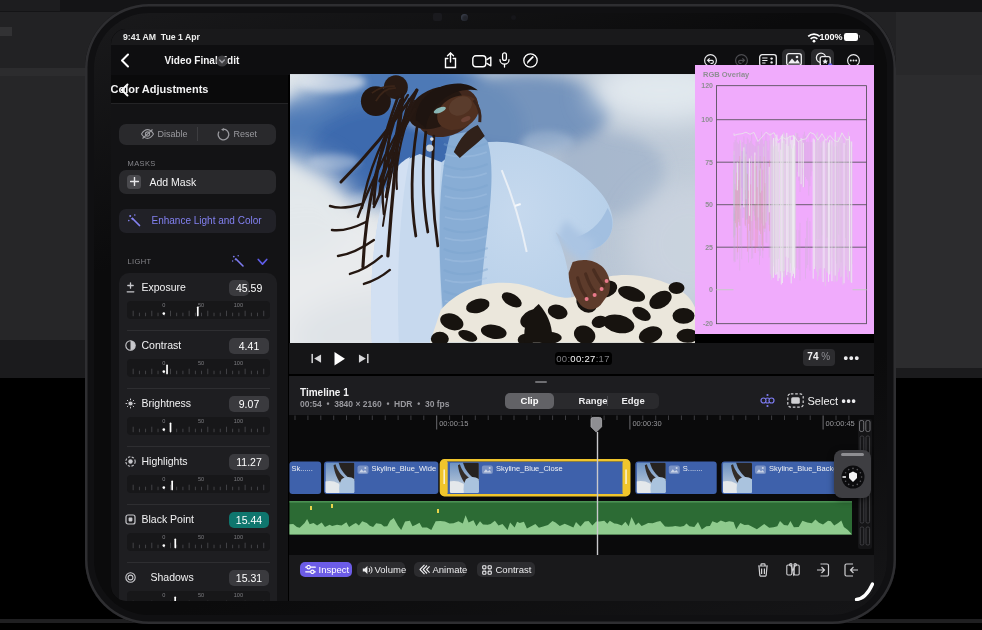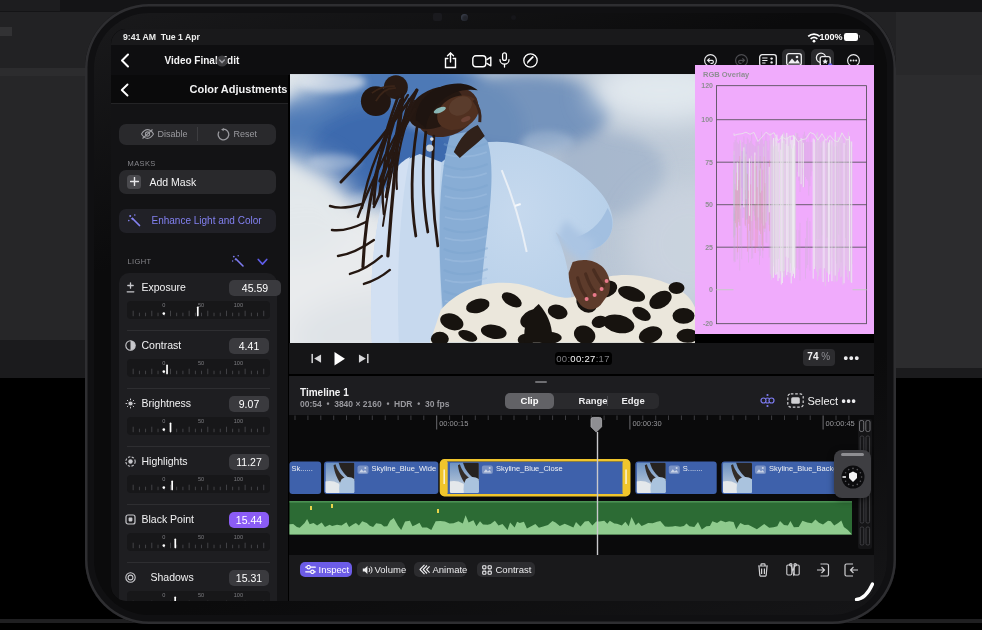--- a/index.html
+++ b/index.html
@@ -97,21 +97,21 @@
 <circle cx="6.5" cy="6.5" r="5.9" stroke="#ececee" stroke-width="1.2" fill="none"></circle>
 <circle cx="3.8" cy="6.5" r="0.95" fill="#ececee"></circle>
       <circle cx="6.5" cy="6.5" r="0.95" fill="#ececee"></circle>
       <circle cx="9.2" cy="6.5" r="0.95" fill="#ececee"></circle>
     </svg>
 <div class="abs" style="left:0;top:46px;width:177.5px;height:526px;background:#131315;"></div>
 <div class="abs" style="left:0;top:46px;width:177.5px;height:29px;background:#0a0a0b;border-bottom:1px solid #242426;"></div>
 <svg class="abs" style="left:8px;top:53.5px;" width="11" height="14" viewBox="0 0 11 14">
       <path d="M8.5 1.5 L2.8 7 L8.5 12.5" stroke="#fff" stroke-width="1.9" fill="none" stroke-linecap="round" stroke-linejoin="round"></path>
     </svg>
-<div class="abs" style="left:0px;top:54px;width:177px;text-align:right;font-size:11px;font-weight:700;color:#f2f2f3;">Color Adjustments</div>
+<div class="abs" style="left:0px;top:54px;width:177px;text-align:left;font-size:11px;font-weight:700;color:#f2f2f3;">Color Adjustments</div>
 <div class="abs" style="left:8px;top:94.5px;width:157px;height:21px;border-radius:7px;background:#29292c;"></div>
 <div class="abs" style="left:86px;top:98px;width:1px;height:14px;background:#3d3d40;"></div>
 <svg class="abs" style="left:29px;top:99px;" width="15" height="12" viewBox="0 0 15 12">
 <g stroke="#9a9a9f" stroke-width="1.1" fill="none">
 <path d="M1.5 6 C3.5 2.8 5.5 1.6 7.5 1.6 C9.5 1.6 11.5 2.8 13.5 6 C11.5 9.2 9.5 10.4 7.5 10.4 C5.5 10.4 3.5 9.2 1.5 6 Z"></path>
 <circle cx="7.5" cy="6" r="2.1"></circle>
         <path d="M2.5 10.5 L12.5 1.5"></path>
       </g>
     </svg>
 <div class="abs" style="left:47px;top:99.5px;font-size:9px;color:#9a9a9f;">Disable</div>
@@ -152,21 +152,21 @@
       <path d="M1.5 1.5 L6.5 7 L11.5 1.5" stroke="#5e5ce6" stroke-width="2" fill="none" stroke-linecap="round" stroke-linejoin="round"></path>
     </svg>
 <div class="abs" style="left:8px;top:244px;width:158px;height:328px;border-radius:10px 10px 0 0;background:#1e1e21;"></div>
 <svg class="abs" style="left:14.5px;top:253.0px;" width="11" height="12" viewBox="0 0 11 12">
       <g stroke="#c8c8cc" stroke-width="1.3" stroke-linecap="round">
         <path d="M5.5 0.8 V6.2 M2.8 3.5 H8.2"></path>
         <path d="M2.2 9.8 H8.8"></path>
       </g>
     </svg>
 <div class="abs" style="left:31px;top:252.0px;font-size:10.5px;color:#f2f2f3;">Exposure</div>
-<div class="abs" style="left:118.5px;top:250.5px;width:52px;height:16px;border-radius:5px;background:#3a3a3e;text-align:center;line-height:16px;font-size:10.5px;color:#fff;">45.59</div>
+<div class="abs" style="left:118.5px;top:250.5px;width:20px;height:16px;border-radius:5px;background:#3a3a3e;text-align:center;line-height:16px;font-size:10.5px;color:#fff;padding-left:7px;">45.59</div>
 <div class="abs" style="left:16px;top:271.5px;width:143px;height:18.5px;border-radius:4px;background:#171719;overflow:hidden;"></div>
 <svg class="abs" style="left:16px;top:271.5px;" width="143" height="19" viewBox="0 0 143 19">
       <text x="36.8" y="6.2" font-size="5.6" fill="#7c7c80" text-anchor="middle" font-family="Liberation Sans">0</text>
       <text x="74.1" y="6.2" font-size="5.6" fill="#7c7c80" text-anchor="middle" font-family="Liberation Sans">50</text>
       <text x="111.4" y="6.2" font-size="5.6" fill="#7c7c80" text-anchor="middle" font-family="Liberation Sans">100</text>
       <rect x="5.70" y="9.70" width="0.9" height="5.5" fill="#47474b"></rect>
       <rect x="11.92" y="11.70" width="0.9" height="3.5" fill="#47474b"></rect>
       <rect x="18.14" y="11.70" width="0.9" height="3.5" fill="#47474b"></rect>
       <rect x="24.36" y="9.70" width="0.9" height="5.5" fill="#47474b"></rect>
       <rect x="30.58" y="11.70" width="0.9" height="3.5" fill="#47474b"></rect>
@@ -309,21 +309,21 @@
       <rect x="136.32" y="9.70" width="0.9" height="5.5" fill="#47474b"></rect>
       <circle cx="36.8" cy="12.6" r="1.3" fill="#fff"></circle>
       <rect x="44.31" y="5.4" width="1.7" height="10" rx="0.8" fill="#fff"></rect>
     </svg>
 <div class="abs" style="left:16px;top:475.3px;width:143px;height:1px;background:#2e2e31;"></div>
 <svg class="abs" style="left:14.5px;top:485.0px;" width="11" height="11" viewBox="0 0 11 11">
       <rect x="1" y="1" width="9" height="9" rx="2" stroke="#c8c8cc" stroke-width="1.2" fill="none"></rect>
       <rect x="3.6" y="3.6" width="3.8" height="3.8" rx="0.8" fill="#c8c8cc"></rect>
     </svg>
 <div class="abs" style="left:31px;top:484.0px;font-size:10.5px;color:#f2f2f3;">Black Point</div>
-<div class="abs" style="left:118.5px;top:482.5px;width:40px;height:16px;border-radius:5px;background:#8b5cf6;text-align:center;line-height:16px;font-size:10.5px;color:#fff;">15.44</div>
+<div class="abs" style="left:118.5px;top:482.5px;width:40px;height:16px;border-radius:5px;background:#0f766e;text-align:center;line-height:16px;font-size:10.5px;color:#fff;">15.44</div>
 <div class="abs" style="left:16px;top:503.5px;width:143px;height:18.5px;border-radius:4px;background:#171719;overflow:hidden;"></div>
 <svg class="abs" style="left:16px;top:503.5px;" width="143" height="19" viewBox="0 0 143 19">
       <text x="36.8" y="6.2" font-size="5.6" fill="#7c7c80" text-anchor="middle" font-family="Liberation Sans">0</text>
       <text x="74.1" y="6.2" font-size="5.6" fill="#7c7c80" text-anchor="middle" font-family="Liberation Sans">50</text>
       <text x="111.4" y="6.2" font-size="5.6" fill="#7c7c80" text-anchor="middle" font-family="Liberation Sans">100</text>
       <rect x="5.70" y="9.70" width="0.9" height="5.5" fill="#47474b"></rect>
       <rect x="11.92" y="11.70" width="0.9" height="3.5" fill="#47474b"></rect>
       <rect x="18.14" y="11.70" width="0.9" height="3.5" fill="#47474b"></rect>
       <rect x="24.36" y="9.70" width="0.9" height="5.5" fill="#47474b"></rect>
       <rect x="30.58" y="11.70" width="0.9" height="3.5" fill="#47474b"></rect>

